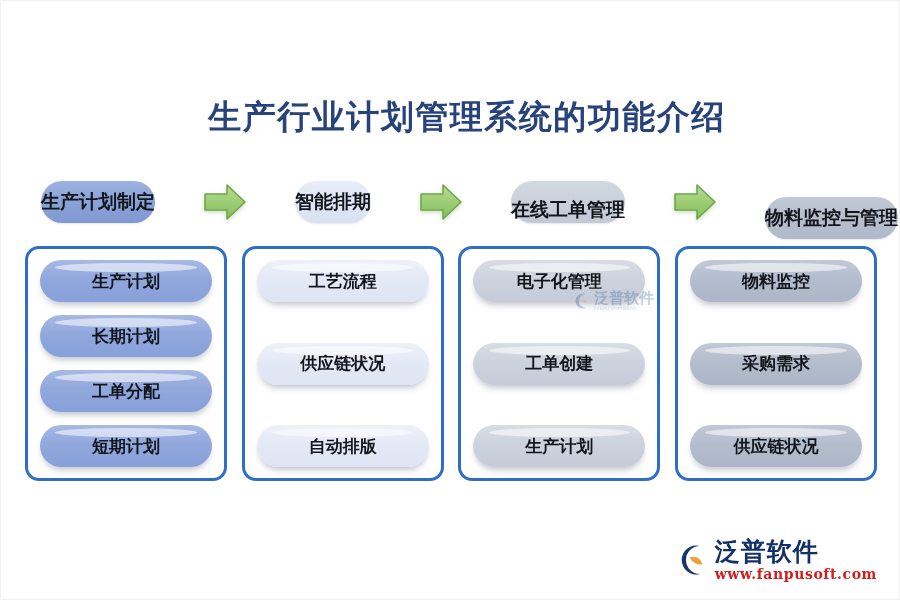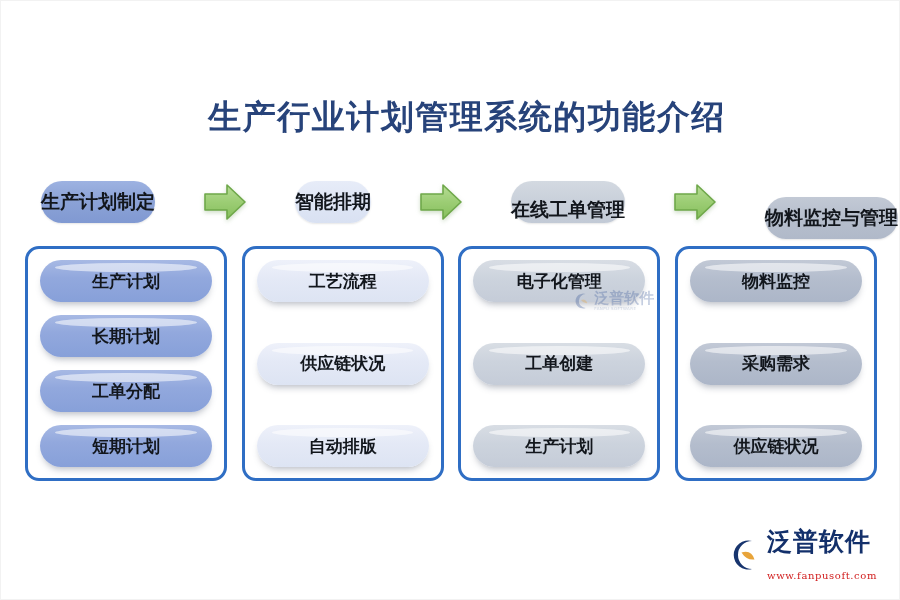--- a/index.html
+++ b/index.html
@@ -198,23 +198,23 @@
     line-height: 1;
   }
   .logo-name {
     font-size: 25px;
     font-weight: bold;
     color: #13306b;
     letter-spacing: 1px;
     white-space: nowrap;
   }
   .logo-url {
-    margin-top: 17px;
-    font-size: 10px;
-    font-weight: normal;
+    margin-top: 3px;
+    font-size: 14px;
+    font-weight: bold;
     color: #d11d1d;
     letter-spacing: .6px;
     font-family: "DejaVu Serif", "Liberation Serif", serif;
     white-space: nowrap;
   }
 </style>
 </head>
 <body>
 
 <div id="canvas">

